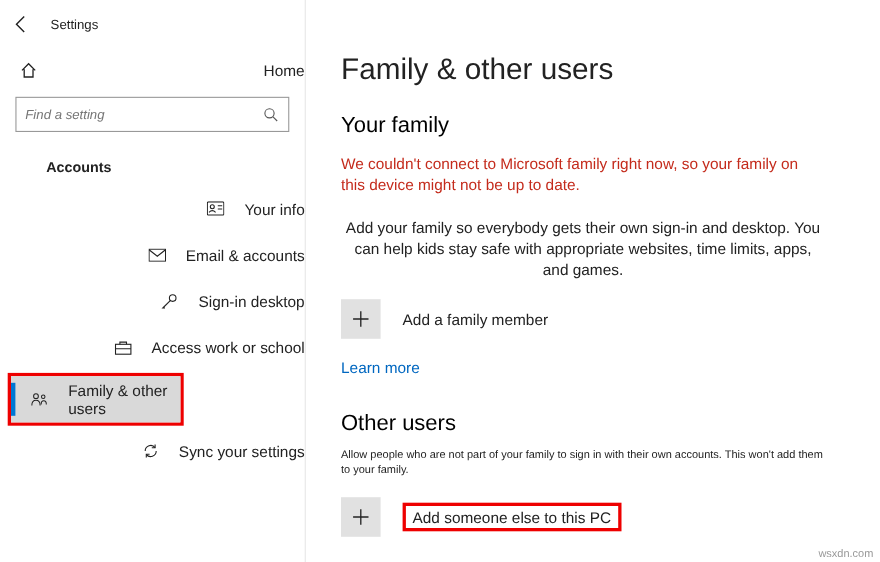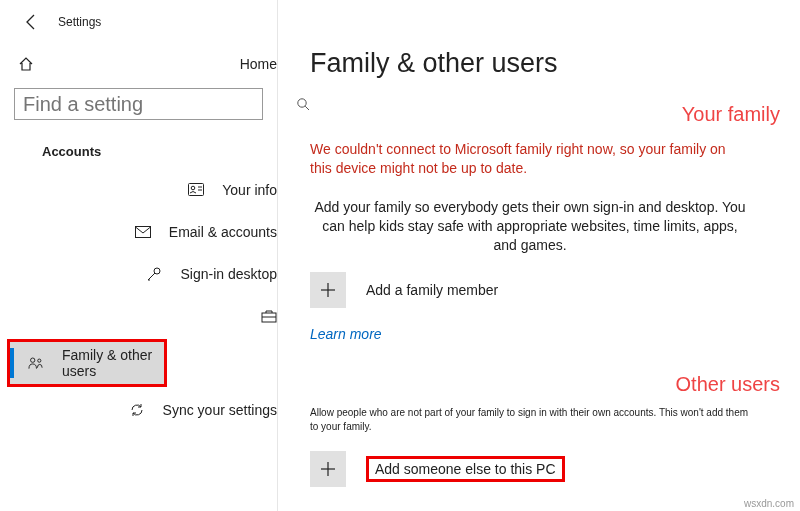--- a/index.html
+++ b/index.html
@@ -1,44 +1,44 @@
 <!DOCTYPE html>
 <html><head>
 <meta charset="utf-8">
 <style>
   * { box-sizing: border-box; margin: 0; padding: 0; font-family: "Segoe UI", sans-serif; }
   body { width: 800px; height: 511px; background: #fff; overflow: hidden; position: relative; }
   .sidebar { position: absolute; left: 0; top: 0; width: 278px; height: 511px; border-right: 1px solid #e6e6e6; }
   .content { position: absolute; left: 310px; top: 0; right: 20px; height: 511px; }
-  .top-row { display: flex; align-items: center; height: 44px; padding-left: 22px; gap: 18px; }
+  .top-row { display: flex; align-items: center; height: 44px; padding-left: 10px; gap: 18px; }
   .back-btn { display: flex; align-items: center; justify-content: center; cursor: pointer; }
   .win-title { font-size: 12px; color: #222; }
   .home-row { display: flex; align-items: center; height: 40px; padding-left: 18px; gap: 18px; cursor: pointer; justify-content: space-between; }
   .home-row span.icon { width: 16px; display: flex; }
   .home-row .lbl { font-size: 14px; color: #222; }
   .search-wrap { margin: 4px 14px 0 14px; }
   .search { width: 100%; height: 32px; border: 1px solid #999; position: relative; display: flex; align-items: center; }
-  .search input { border: none; outline: none; flex: 1; padding: 0 8px; font-size: 20px; color: #666; background: transparent; }
+  .search input { border: none; outline: none; flex: 1; padding: 0 8px; font-size: 12px; font-style: italic; color: #666; background: transparent; }
   .search .mag { width: 32px; display: flex; align-items: center; justify-content: center; }
   .section-label { font-size: 13px; font-weight: 600; color: #222; padding: 24px 0 10px 18px; margin-left: 24px; }
   .nav-item { display: flex; align-items: center; height: 42px; padding-left: 18px; gap: 18px; cursor: pointer; position: relative; font-size: 14px; color: #222; justify-content: flex-end; }
   .nav-item .icon { width: 16px; display: flex; align-items: center; justify-content: center; }
   .nav-item.active { background: #d9d9d9; }
   .nav-item.active::before { content: ""; position: absolute; left: 0; top: 6px; bottom: 6px; width: 4px; background: #0078d4; }
   .nav-hl { border: 3px solid #e00; margin: 2px 110px 2px 7px; }
   .page-title { font-size: 27px; font-weight: 400; color: #222; padding-top: 48px; }
-  .h2 { font-size: 20px; font-weight: 400; color: #ef4444; margin-top: 24px; text-align: right; }
+  .h2 { font-size: 20px; font-weight: 400; color: #000000; margin-top: 24px; }
   .err { color: #c42b1c; font-size: 14px; margin-top: 14px; line-height: 1.35; max-width: 440px; }
   .body-txt { color: #222; font-size: 14px; margin-top: 20px; line-height: 1.35; max-width: 440px; text-align: center; }
   .body-txt2 { color: #222; font-size: 10px; margin-top: 10px; line-height: 1.35; max-width: 440px; }
   .add-row { display: flex; align-items: center; margin-top: 18px; gap: 20px; }
   .plus-box { width: 36px; height: 36px; background: #e1e1e1; display: flex; align-items: center; justify-content: center; cursor: pointer; }
   .plus-box svg line { stroke:#222; stroke-width:1.2; }
   .add-label { font-size: 14px; color: #222; }
-  .link { color: #0067c0; font-size: 14px; margin-top: 18px; display: inline-block; cursor: pointer; font-style: italic; }
+  .link { color: #0067c0; font-size: 14px; margin-top: 18px; display: inline-block; cursor: pointer; }
   .red-box { border: 3px solid #e00; padding: 2px 6px; }
   .watermark { position: absolute; right: 6px; bottom: 2px; font-size: 10px; color: #999; }
   svg { display: block; }
 </style>
 </head>
 <body>
 
 <div class="sidebar">
   <div class="top-row">
     <span class="back-btn">
@@ -106,20 +106,21 @@
   </div>
 
   <div class="nav-item">
     <span class="icon">
       <svg width="16" height="14" viewBox="0 0 16 14">
           <rect x="1" y="4" width="14" height="9" fill="none" stroke="#222"></rect>
           <path d="M5 4 V2 H11 V4" fill="none" stroke="#222"></path>
           <line x1="1" y1="8" x2="15" y2="8" stroke="#222"></line>
         </svg>
     </span>
+    <span>Access work or school</span>
   </div>
 
   <div class="nav-hl">
     <div class="nav-item active" style="margin:0;">
       <span class="icon">
         <svg width="17" height="14" viewBox="0 0 17 14">
             <circle cx="5" cy="4" r="2.3" fill="none" stroke="#222"></circle>
             <path d="M1 13 Q1 8 5 8 Q9 8 9 13" fill="none" stroke="#222"></path>
             <circle cx="12" cy="4.5" r="1.7" fill="none" stroke="#222"></circle>
             <path d="M10 12 Q10 8.5 12.5 8.5 Q15 8.5 15 12" fill="none" stroke="#222"></path>

